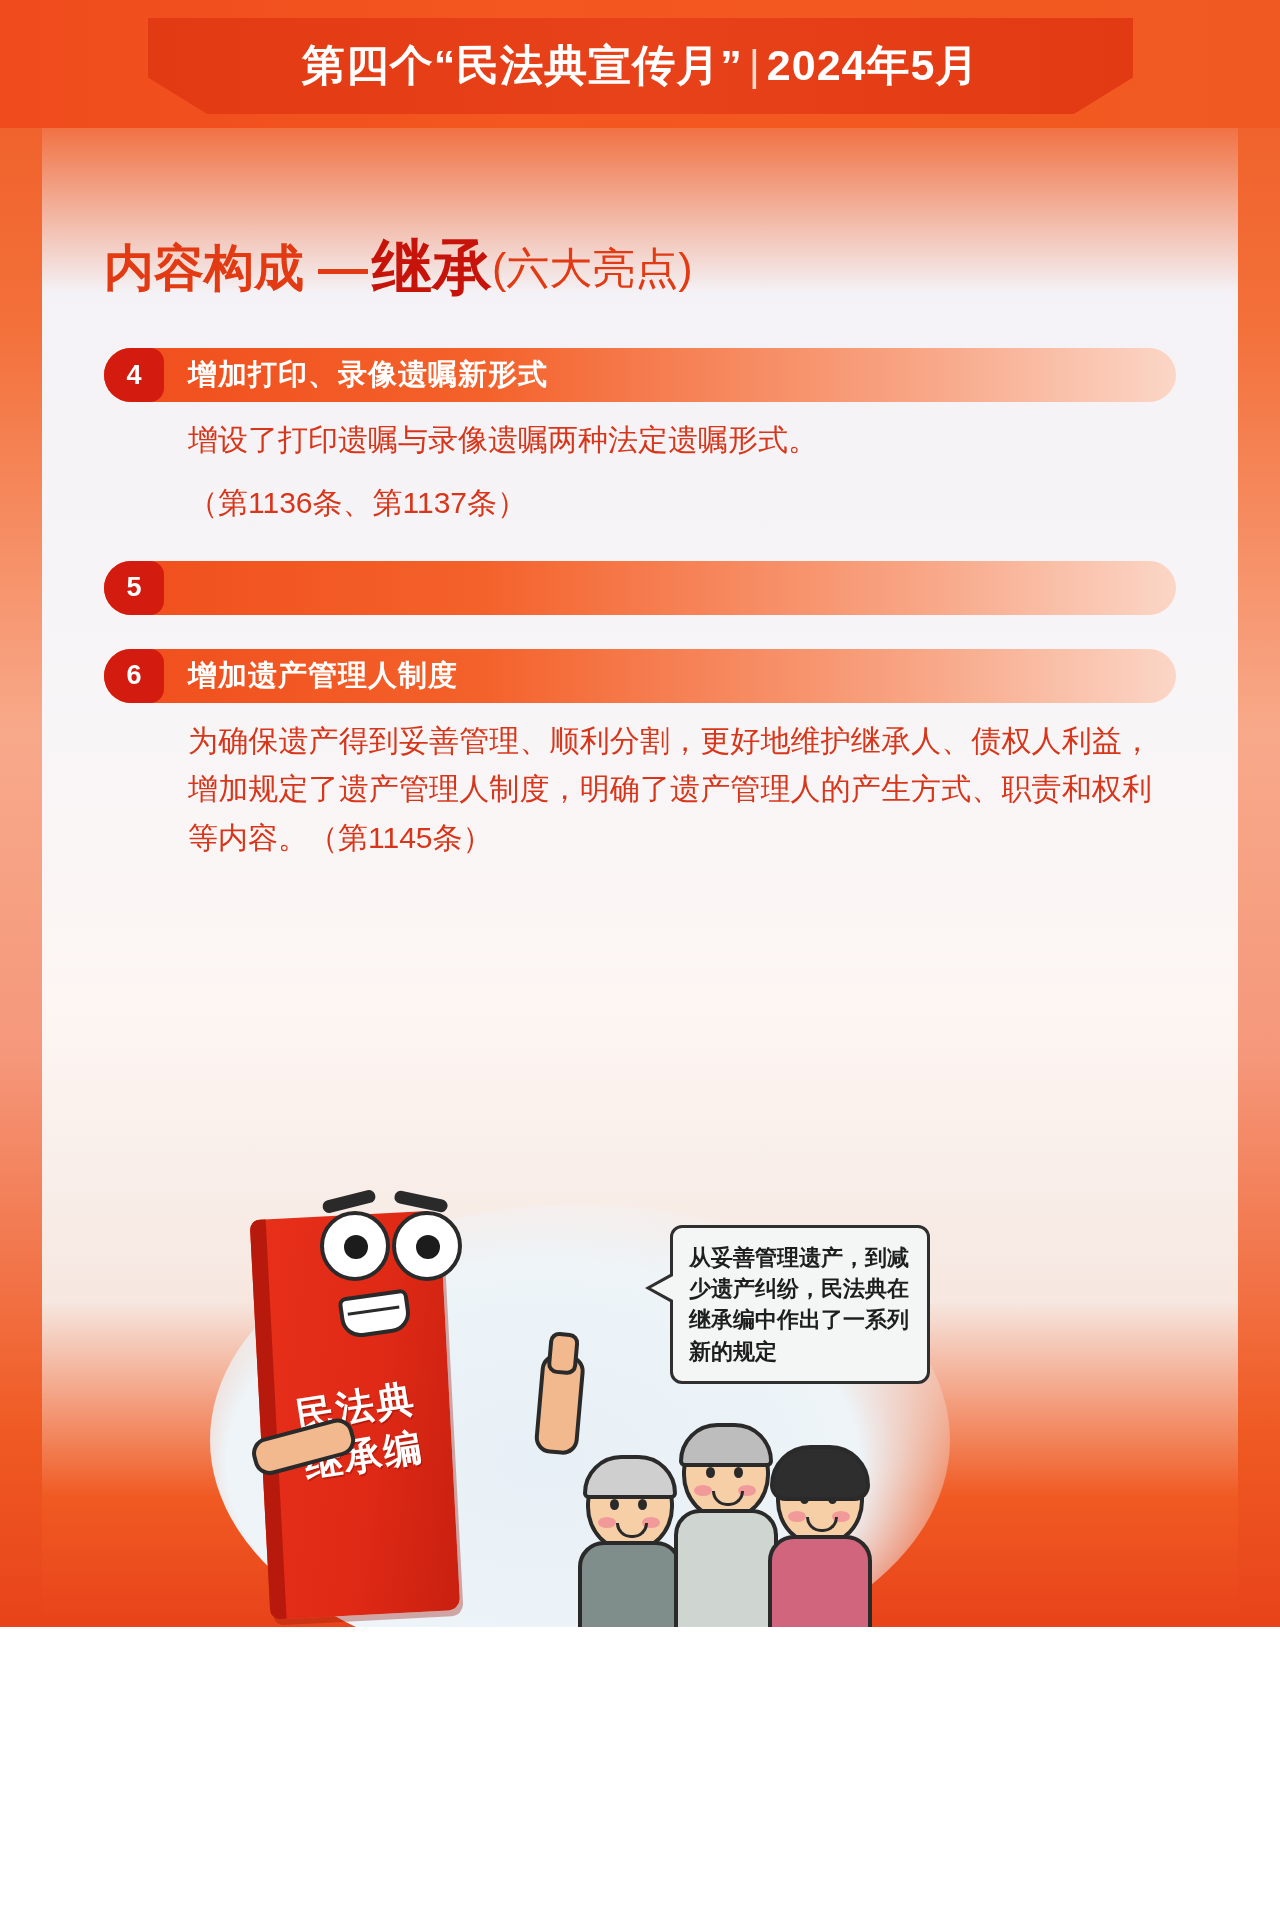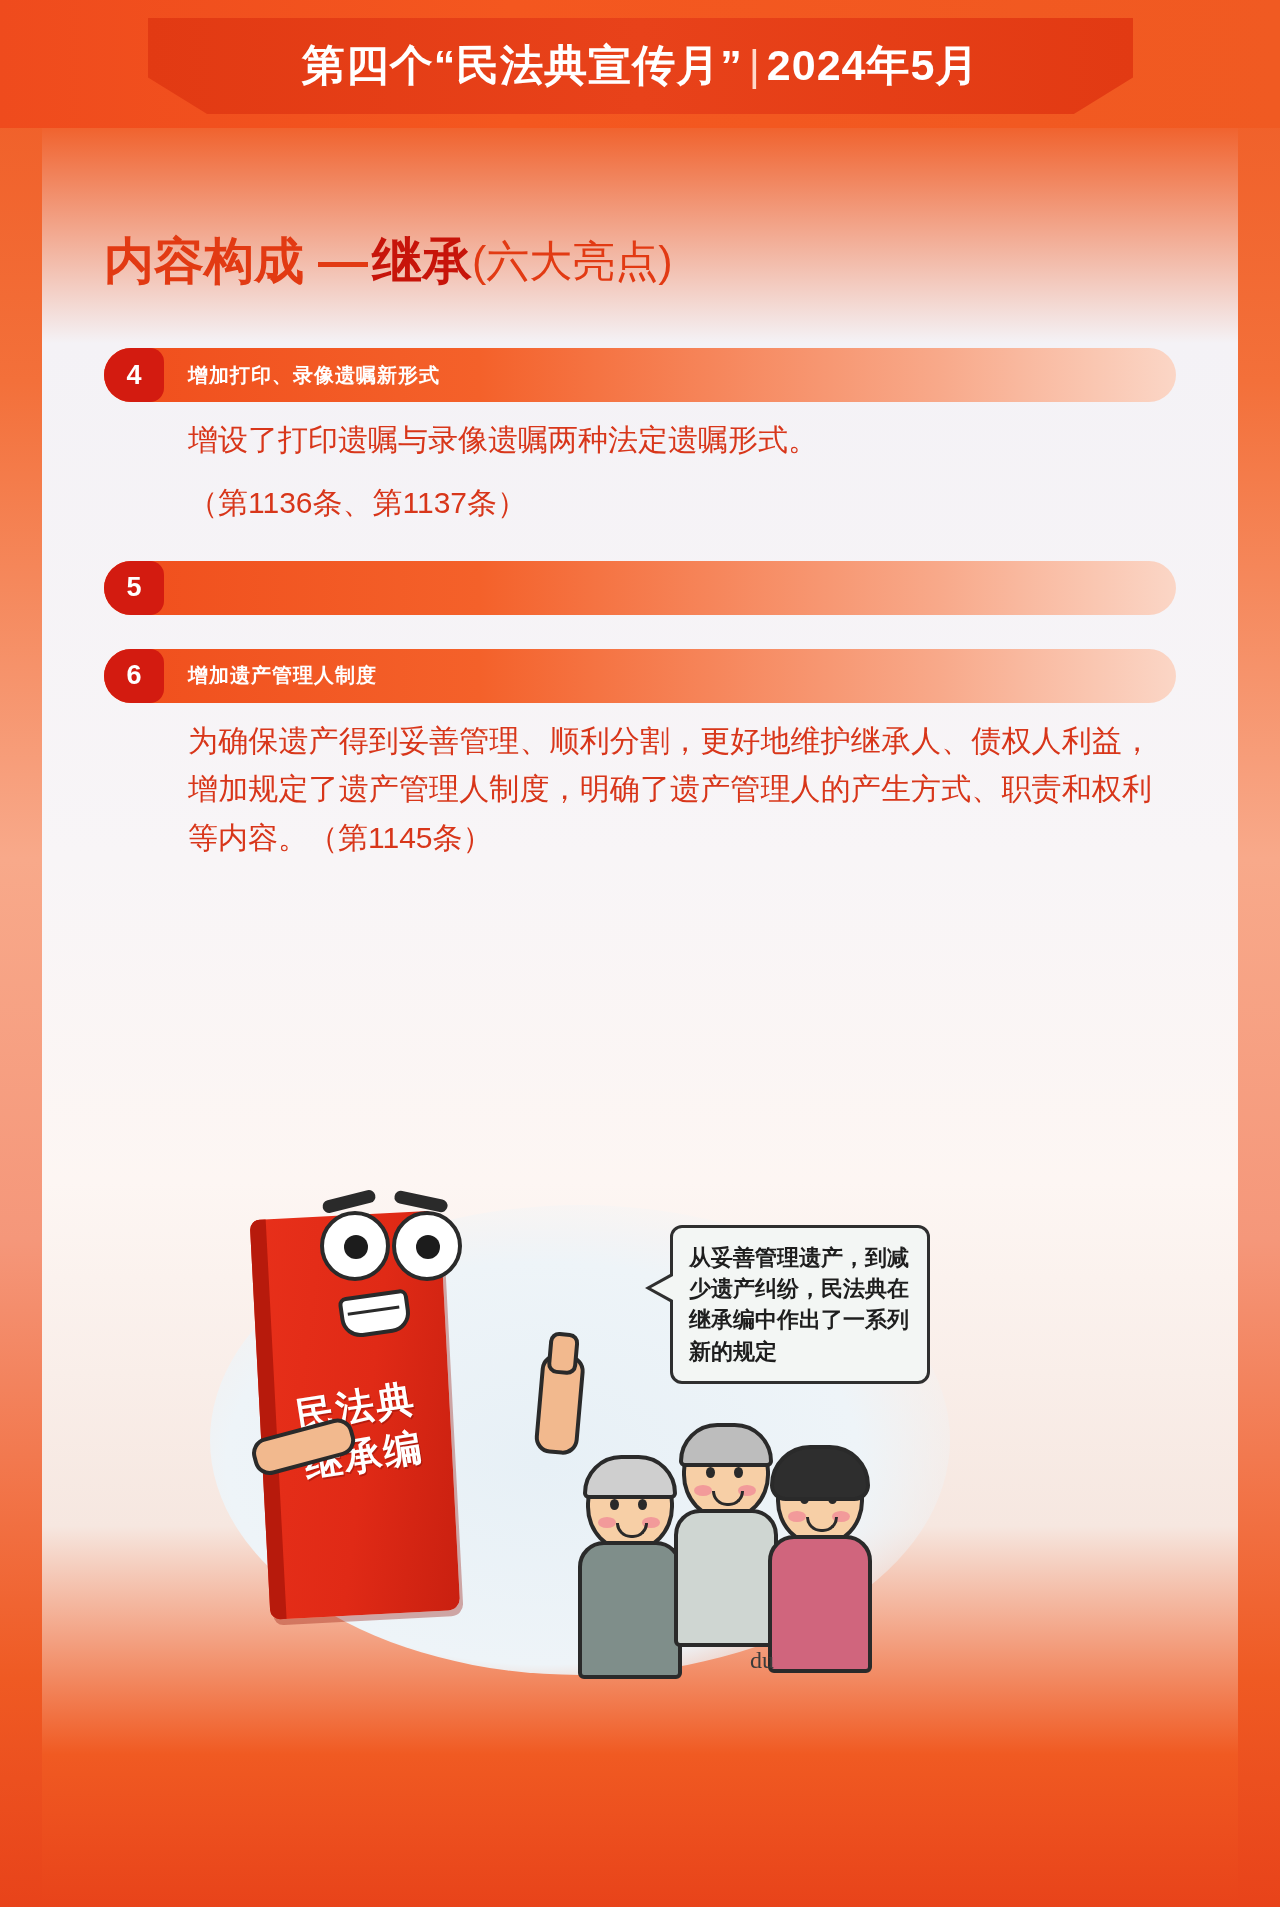--- a/index.html
+++ b/index.html
@@ -6,21 +6,21 @@
     margin: 0;
     padding: 0;
     background: #ffffff;
   }
   body {
     font-family: "Liberation Sans", "DejaVu Sans", sans-serif;
   }
   .poster {
     position: relative;
     width: 1280px;
-    height: 1907px;
+    height: 1627px;
     overflow: hidden;
     background: linear-gradient(180deg, #f26a2a 0%, #f05a22 6%, #f4f2f6 18%, #f8f5f7 45%, #fdf6f3 62%, #f9eee9 72%, #f6e7e0 80%, #f05a22 92%, #e8431a 100%);
   }
   
   .edge-left, .edge-right {
     position: absolute;
     top: 0;
     bottom: 0;
     width: 42px;
     background: linear-gradient(180deg, #ef5a23 0%, #f3703a 20%, #f8a98a 45%, #f5977a 65%, #ef5a23 88%, #e8431a 100%);
@@ -68,21 +68,21 @@
     align-items: center;
     white-space: nowrap;
   }
   .section-head .t1 {
     color: #e23a13;
     font-size: 50px;
     font-weight: bold;
   }
   .section-head .t2 {
     color: #c7140a;
-    font-size: 50px;
+    font-size: 60px;
     font-weight: bold;
     margin-left: 4px;
   }
   .section-head .t3 {
     color: #e23a13;
     font-size: 43px;
   }
 
   .items {
     position: absolute;
@@ -119,21 +119,21 @@
     z-index: 3;
   }
   .head-text {
     position: absolute;
     left: 84px;
     top: 0;
     height: 54px;
     display: flex;
     align-items: center;
     color: #ffffff;
-    font-size: 20px;
+    font-size: 29px;
     font-weight: bold;
     letter-spacing: 1px;
     z-index: 2;
   }
   .item-body {
     color: #d8361a;
     font-size: 30px;
     line-height: 1.62;
     margin-top: 14px;
     padding-left: 84px;

